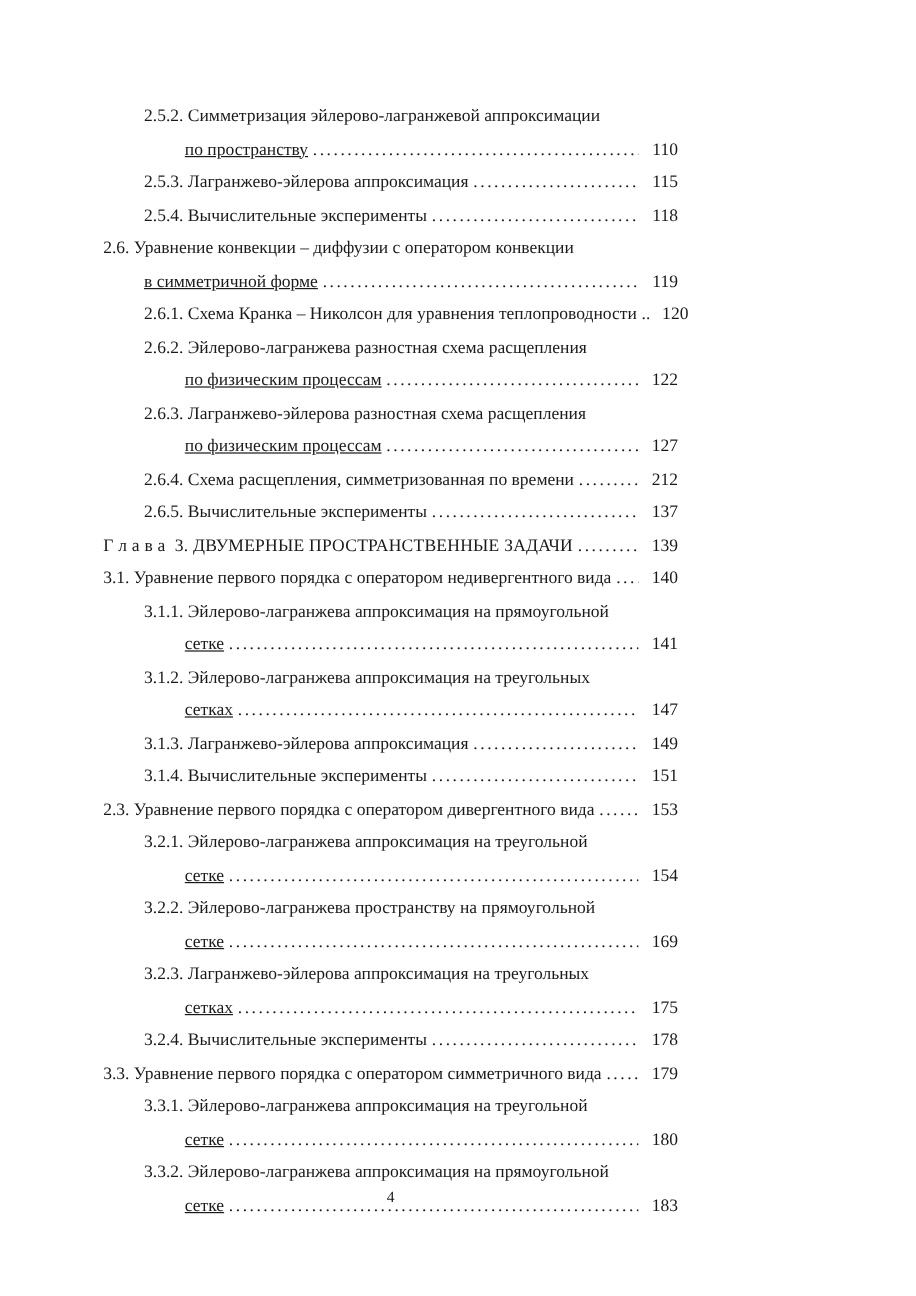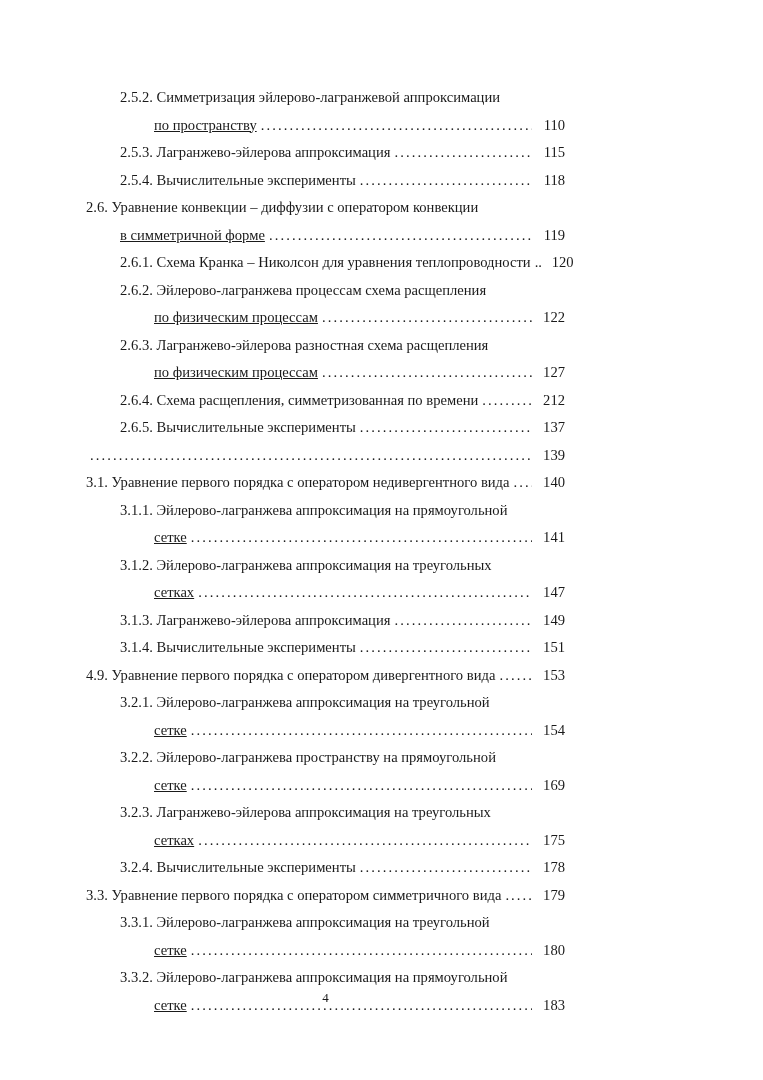--- a/index.html
+++ b/index.html
@@ -122,21 +122,21 @@
       </div>
       <div class="toc-entry lvl-2">
         <div class="entry-line lvl-2">
           <span class="entry-text">2.6.1. Схема Кранка – Николсон для уравнения теплопроводности</span>
           <span class="dots" style="letter-spacing: 0px;"> </span>
           <span class="page-num">120</span>
         </div>
       </div>
       <div class="toc-entry lvl-2">
         <div class="entry-line lvl-2">
-          <span class="entry-text">2.6.2. Эйлерово-лагранжева процессам схема расщепления</span>
+          <span class="entry-text">2.6.2. Эйлерово-лагранжева разностная схема расщепления</span>
           <span style="flex: 1 1 auto;"></span>
         </div>
         <div class="entry-line lvl-2 cont">
           <span class="entry-text">по физическим процессам</span>
           <span class="dots"></span>
           <span class="page-num">122</span>
         </div>
       </div>
       <div class="toc-entry lvl-2">
         <div class="entry-line lvl-2">
@@ -158,20 +158,21 @@
       </div>
       <div class="toc-entry lvl-2">
         <div class="entry-line lvl-2">
           <span class="entry-text">2.6.5. Вычислительные эксперименты</span>
           <span class="dots"></span>
           <span class="page-num">137</span>
         </div>
       </div>
       <div class="toc-entry lvl-0 chapter">
         <div class="entry-line lvl-0 chapter">
+          <span class="entry-text">Г л а в а  3. ДВУМЕРНЫЕ ПРОСТРАНСТВЕННЫЕ ЗАДАЧИ</span>
           <span class="dots"></span>
           <span class="page-num">139</span>
         </div>
       </div>
       <div class="toc-entry lvl-1">
         <div class="entry-line lvl-1">
           <span class="entry-text">3.1. Уравнение первого порядка с оператором недивергентного вида</span>
           <span class="dots"></span>
           <span class="page-num">140</span>
         </div>
@@ -207,21 +208,21 @@
       </div>
       <div class="toc-entry lvl-2">
         <div class="entry-line lvl-2">
           <span class="entry-text">3.1.4. Вычислительные эксперименты</span>
           <span class="dots"></span>
           <span class="page-num">151</span>
         </div>
       </div>
       <div class="toc-entry lvl-1">
         <div class="entry-line lvl-1">
-          <span class="entry-text">4.9. Уравнение первого порядка с оператором дивергентного вида</span>
+          <span class="entry-text">2.3. Уравнение первого порядка с оператором дивергентного вида</span>
           <span class="dots"></span>
           <span class="page-num">153</span>
         </div>
       </div>
       <div class="toc-entry lvl-2">
         <div class="entry-line lvl-2">
           <span class="entry-text">3.2.1. Эйлерово-лагранжева аппроксимация на треугольной</span>
           <span style="flex: 1 1 auto;"></span>
         </div>
         <div class="entry-line lvl-2 cont">

